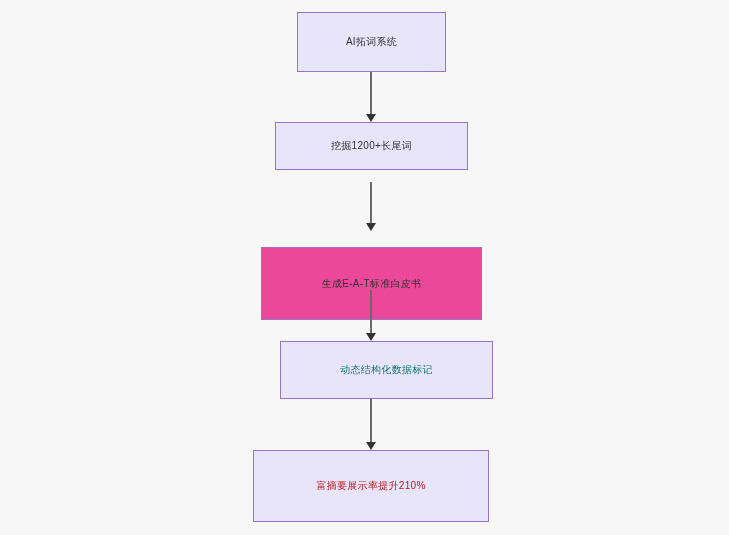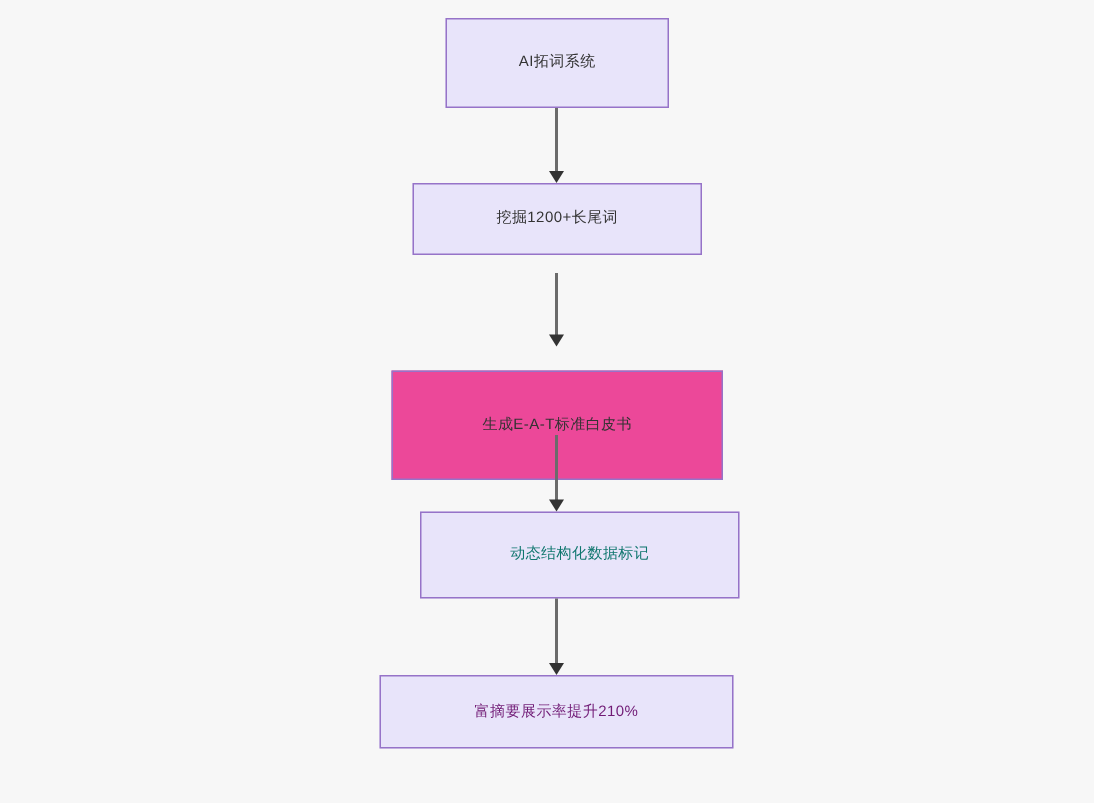--- a/index.html
+++ b/index.html
@@ -71,21 +71,21 @@
   </div>
 
   <div class="node" id="node-n3" style="left: 261px; top: 231px; width: 221px; height: 73px; background: #ec4899; border-color: rgb(150, 115, 200); color: rgb(51, 51, 51); margin-top: 16px;">
     <span>生成E-A-T标准白皮书</span>
   </div>
 
   <div class="node" id="node-n4" style="left: 264px; top: 341px; width: 213px; height: 58px; background: rgb(232, 228, 250); border-color: rgb(150, 115, 200); color: #0f766e; margin-left: 16px;">
     <span>动态结构化数据标记</span>
   </div>
 
-  <div class="node" id="node-n5" style="left: 253px; top: 450px; width: 236px; height: 49px; background: rgb(232, 228, 250); border-color: rgb(150, 115, 200); color: #701a75;">
+  <div class="node" id="node-n5" style="left: 253px; top: 450px; width: 236px; height: 72px; background: rgb(232, 228, 250); border-color: rgb(150, 115, 200); color: #b91c1c;">
     <span>富摘要展示率提升210%</span>
   </div>
 
   <div class="edge" id="edge-e1" style="left: 371px; top: 72px;">
     <div class="edge-line" style="height: 43px; background: rgb(107, 107, 107);"></div>
     <div class="edge-head" style="top: 42px;"></div>
   </div>
 
   <div class="edge" id="edge-e2" style="left: 371px; top: 182px;">
     <div class="edge-line" style="height: 42px; background: rgb(107, 107, 107);"></div>

